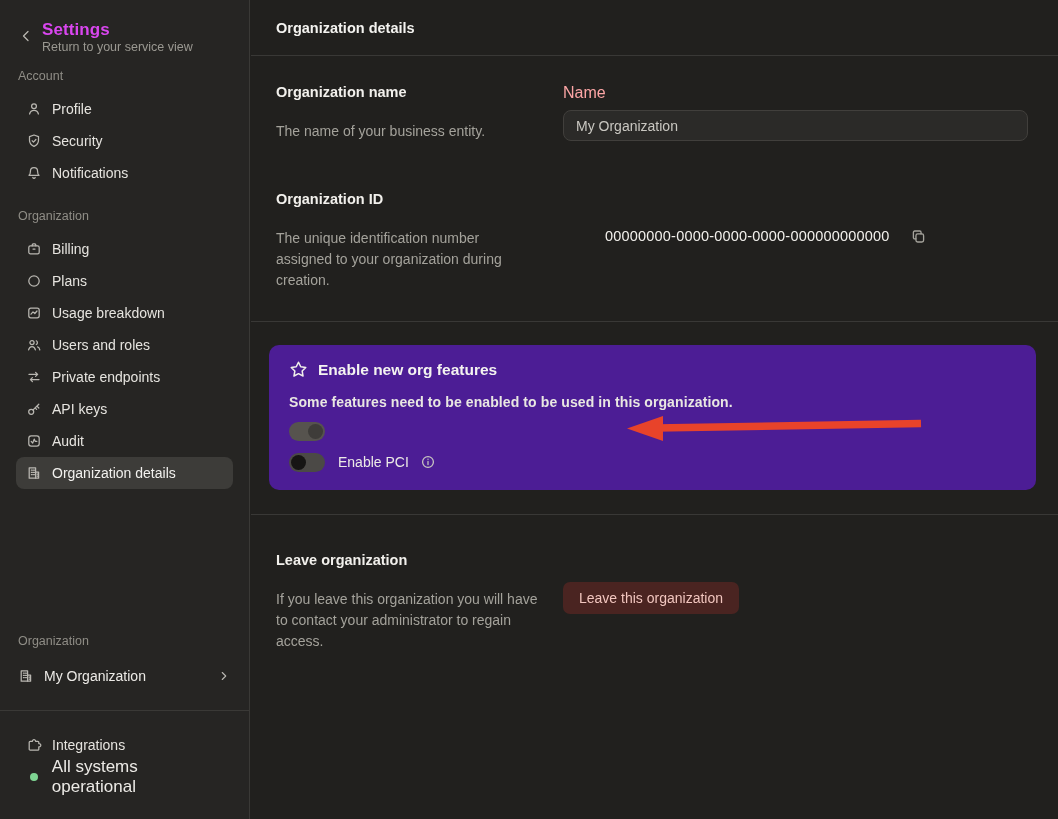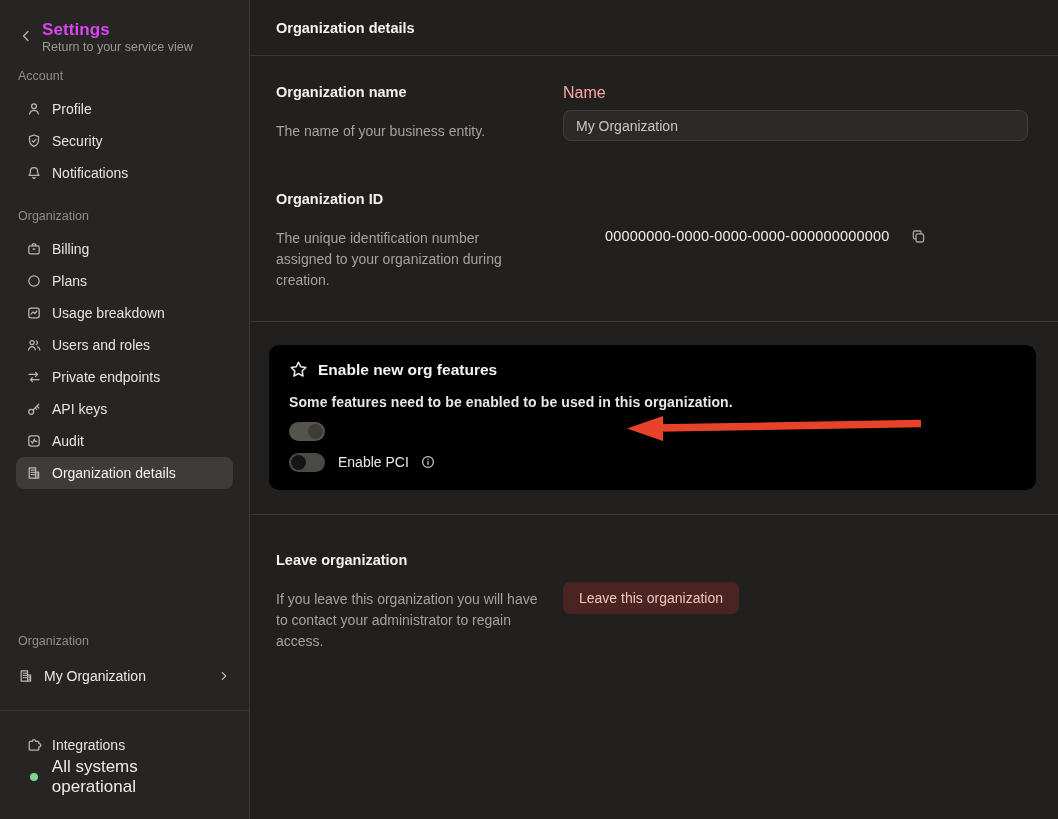--- a/index.html
+++ b/index.html
@@ -67,21 +67,21 @@
   }
 
   .section-orgid { padding-top:49px; }
   .orgid-row { padding-top:37px; display:flex; align-items:flex-start; gap:20px;margin-left:42px; }
   .orgid-value { font-size:14.5px; color:#f2f0ec; letter-spacing:.2px; }
   .copy-btn { cursor:pointer; }
 
   .divider { border:none; border-top:1px solid #393836; margin:30px 0 0; }
 
   .feature-card {
-    margin:23px 22px 0 18px; background:#000000; border-radius:10px;
+    margin:23px 22px 0 18px; background:#4c1d95; border-radius:10px;
     padding:15px 20px 18px;
   }
   .card-title-row { display:flex; align-items:center; gap:10px; }
   .card-title { font-size:15.5px; font-weight:bold; color:#f4f3f0; }
   .card-desc { margin-top:15px; font-size:14px; font-weight:bold; color:#e9e7e2; letter-spacing:.1px; }
   .toggle-row { margin-top:11px; display:flex; align-items:center; gap:13px; height:20px; }
   .toggle { width:36px; height:19px; border-radius:10px; position:relative; flex:none; cursor:pointer; }
   .toggle .knob { position:absolute; top:2px; width:15px; height:15px; border-radius:50%; }
   .toggle.on-disabled { background:#56534e; }
   .toggle.on-disabled .knob { right:2px; background:#3e3c39; }

